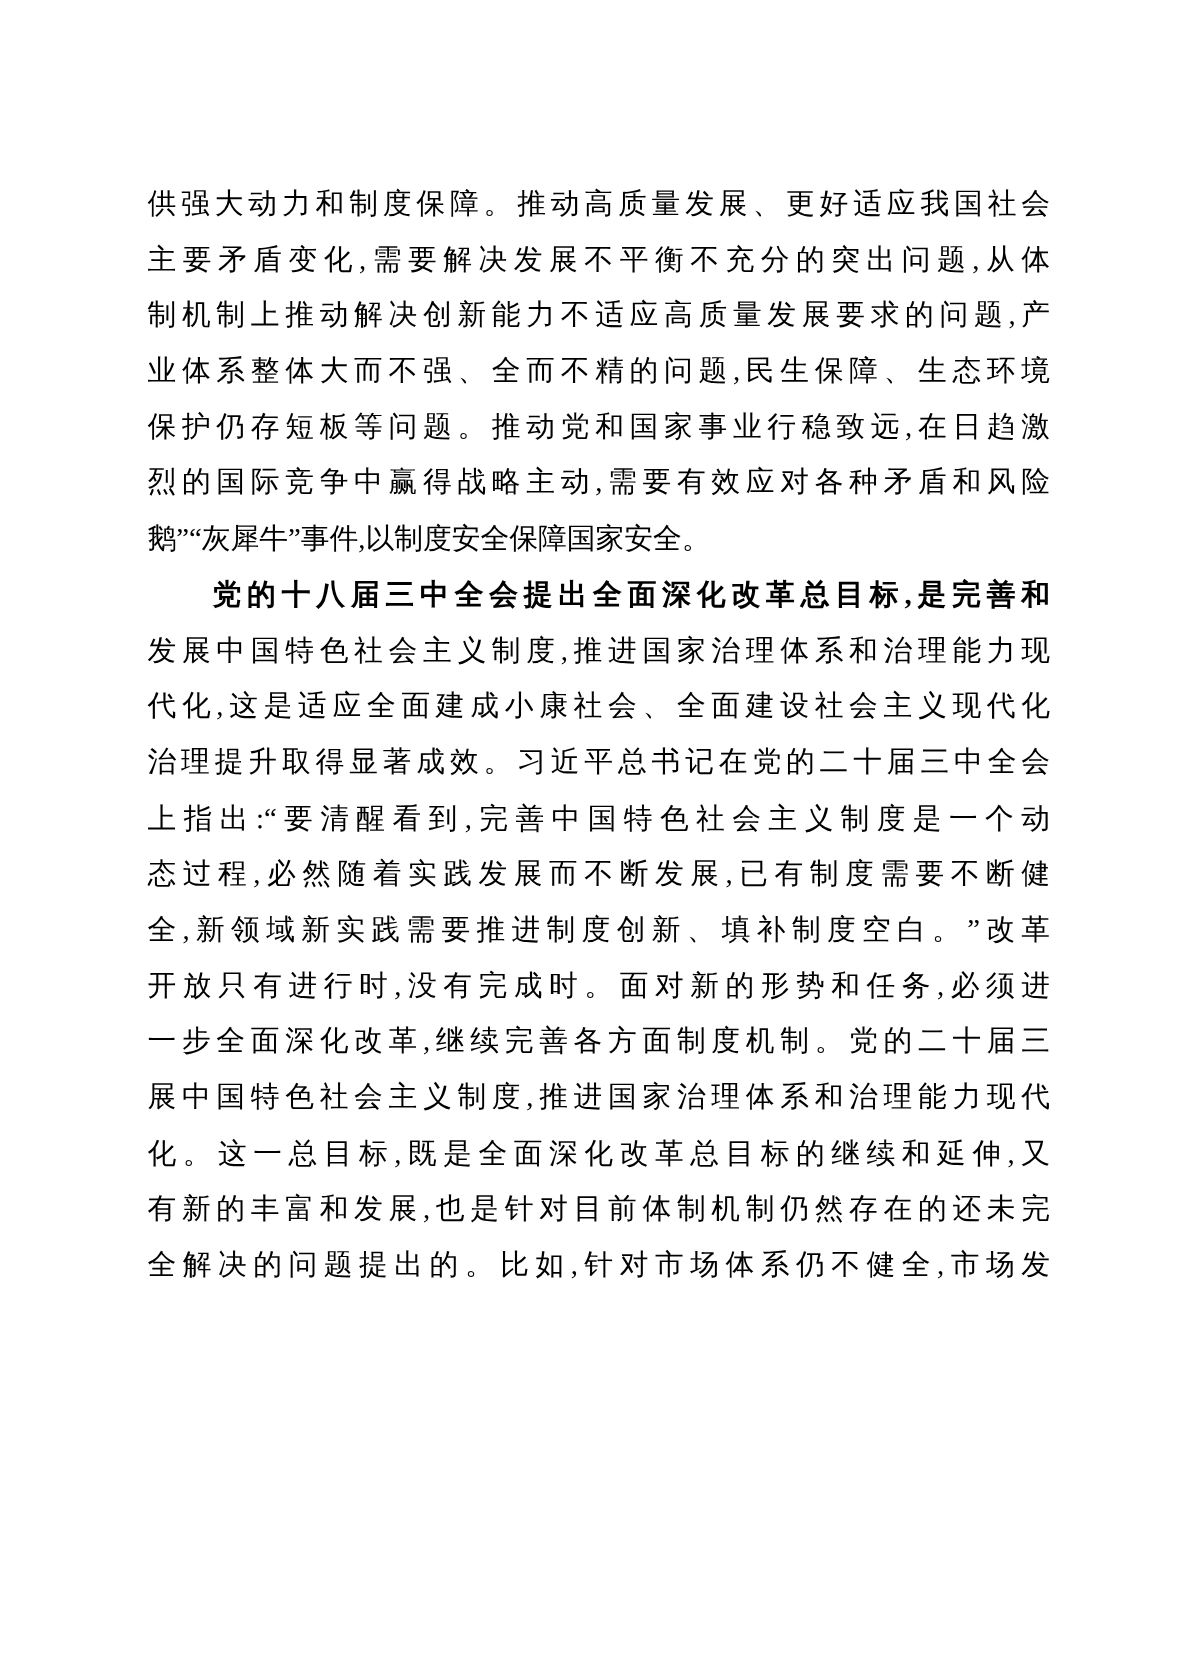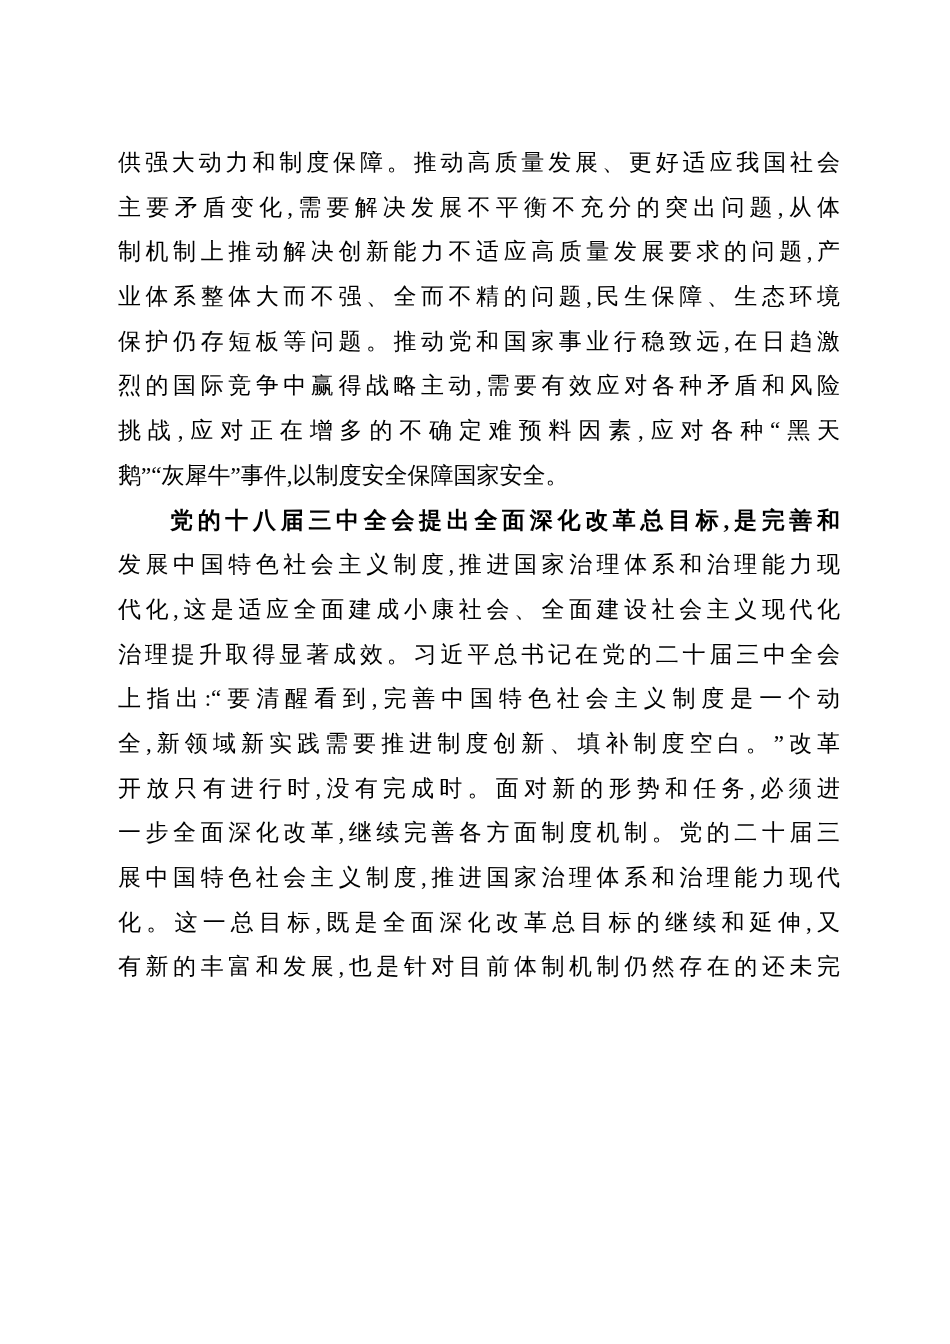--- a/index.html
+++ b/index.html
@@ -40,31 +40,32 @@
 
 <div class="page">
 
   <div class="para">
     <div class="line">供强大动力和制度保障。推动高质量发展、更好适应我国社会</div>
     <div class="line">主要矛盾变化,需要解决发展不平衡不充分的突出问题,从体</div>
     <div class="line">制机制上推动解决创新能力不适应高质量发展要求的问题,产</div>
     <div class="line">业体系整体大而不强、全而不精的问题,民生保障、生态环境</div>
     <div class="line">保护仍存短板等问题。推动党和国家事业行稳致远,在日趋激</div>
     <div class="line">烈的国际竞争中赢得战略主动,需要有效应对各种矛盾和风险</div>
-    <div class="line">挑战,应对正在增多的不确定难预料因素,应对各种“黑天</div>
     <div class="line short-last">鹅”“灰犀牛”事件,以制度安全保障国家安全。</div>
   </div>
 
   <div class="para">
     <div class="line indent">党的十八届三中全会提出全面深化改革总目标,是完善和</div>
     <div class="line">发展中国特色社会主义制度,推进国家治理体系和治理能力现</div>
     <div class="line">代化,这是适应全面建成小康社会、全面建设社会主义现代化</div>
     <div class="line">治理提升取得显著成效。习近平总书记在党的二十届三中全会</div>
     <div class="line">上指出:“要清醒看到,完善中国特色社会主义制度是一个动</div>
+    <div class="line">态过程,必然随着实践发展而不断发展,已有制度需要不断健</div>
     <div class="line">全,新领域新实践需要推进制度创新、填补制度空白。”改革</div>
     <div class="line">开放只有进行时,没有完成时。面对新的形势和任务,必须进</div>
     <div class="line">一步全面深化改革,继续完善各方面制度机制。党的二十届三</div>
     <div class="line">展中国特色社会主义制度,推进国家治理体系和治理能力现代</div>
     <div class="line">化。这一总目标,既是全面深化改革总目标的继续和延伸,又</div>
     <div class="line">有新的丰富和发展,也是针对目前体制机制仍然存在的还未完</div>
+    <div class="line">全解决的问题提出的。比如,针对市场体系仍不健全,市场发</div>
   </div>
 
 </div>
 
 </body></html>

